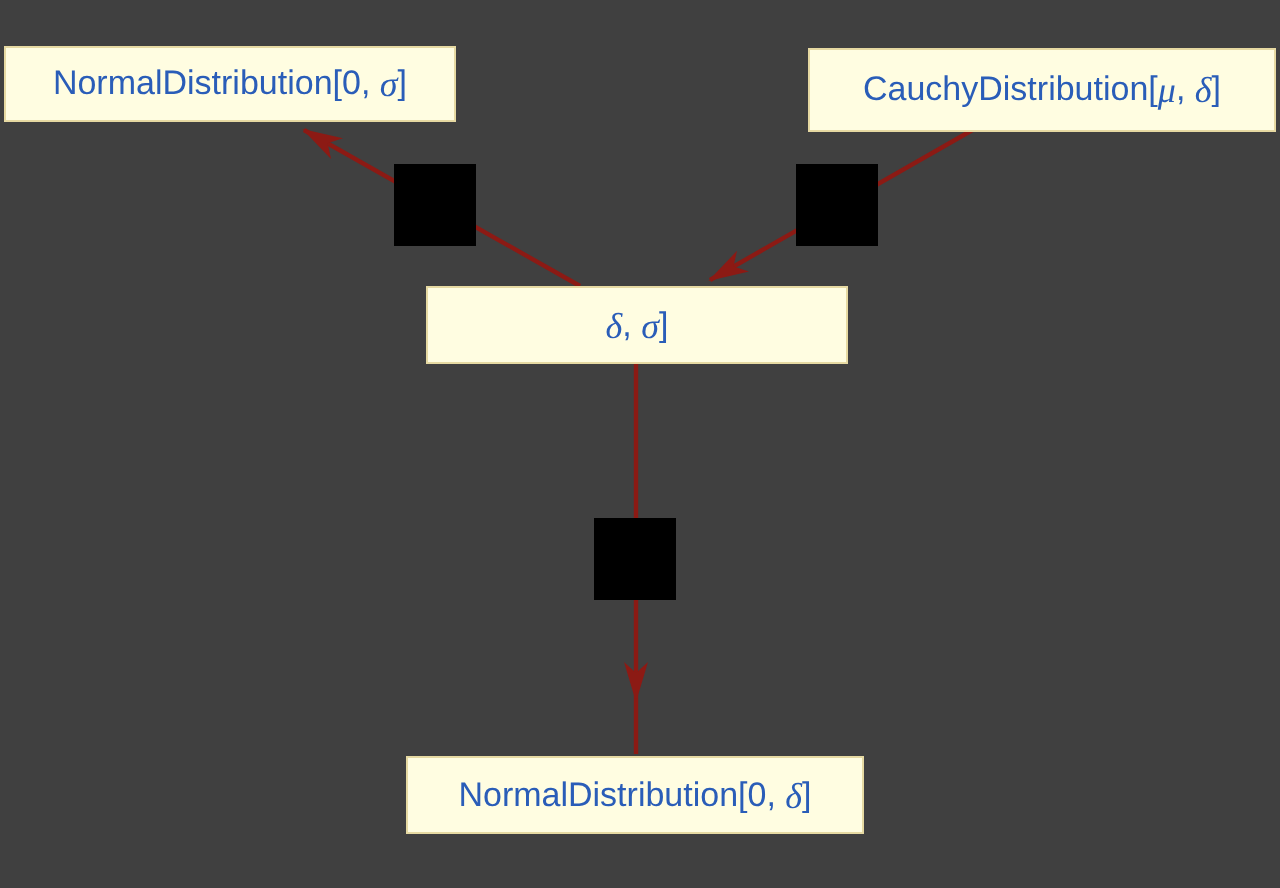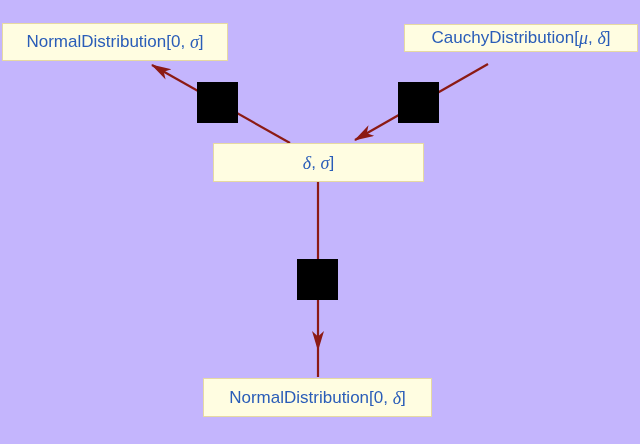--- a/index.html
+++ b/index.html
@@ -5,21 +5,21 @@
   html, body {
     margin: 0;
     padding: 0;
     background: #ffffff;
     font-family: "Liberation Sans", sans-serif;
   }
   .canvas {
     position: relative;
     width: 640px;
     height: 444px;
-    background: #c4b5fd;
+    background: #404040;
     overflow: hidden;
   }
   .edges {
     position: absolute;
     left: 0;
     top: 0;
   }
   .edge {
     stroke: #8c1a14;
     stroke-width: 2.2;
@@ -38,21 +38,21 @@
     white-space: pre;
     cursor: pointer;
   }
   .node .gk {
     font-family: "Liberation Serif", serif;
     font-style: italic;
     font-size: 18px;
     line-height: 1;
   }
   .node-normal        { left: 2px;   top: 23px;  width: 226px; height: 38px; }
-  .node-cauchy-top    { left: 404px; top: 24px;  width: 234px; height: 28px; }
+  .node-cauchy-top    { left: 404px; top: 24px;  width: 234px; height: 42px; }
   .node-voigt         { left: 213px; top: 143px; width: 211px; height: 39px; }
   .node-cauchy-bottom { left: 203px; top: 378px; width: 229px; height: 39px; }
   .sq {
     position: absolute;
     background: #000000;
     width: 41px;
     height: 41px;
   }
   .sq-left   { left: 197px; top: 82px; }
   .sq-right  { left: 398px; top: 82px; }

